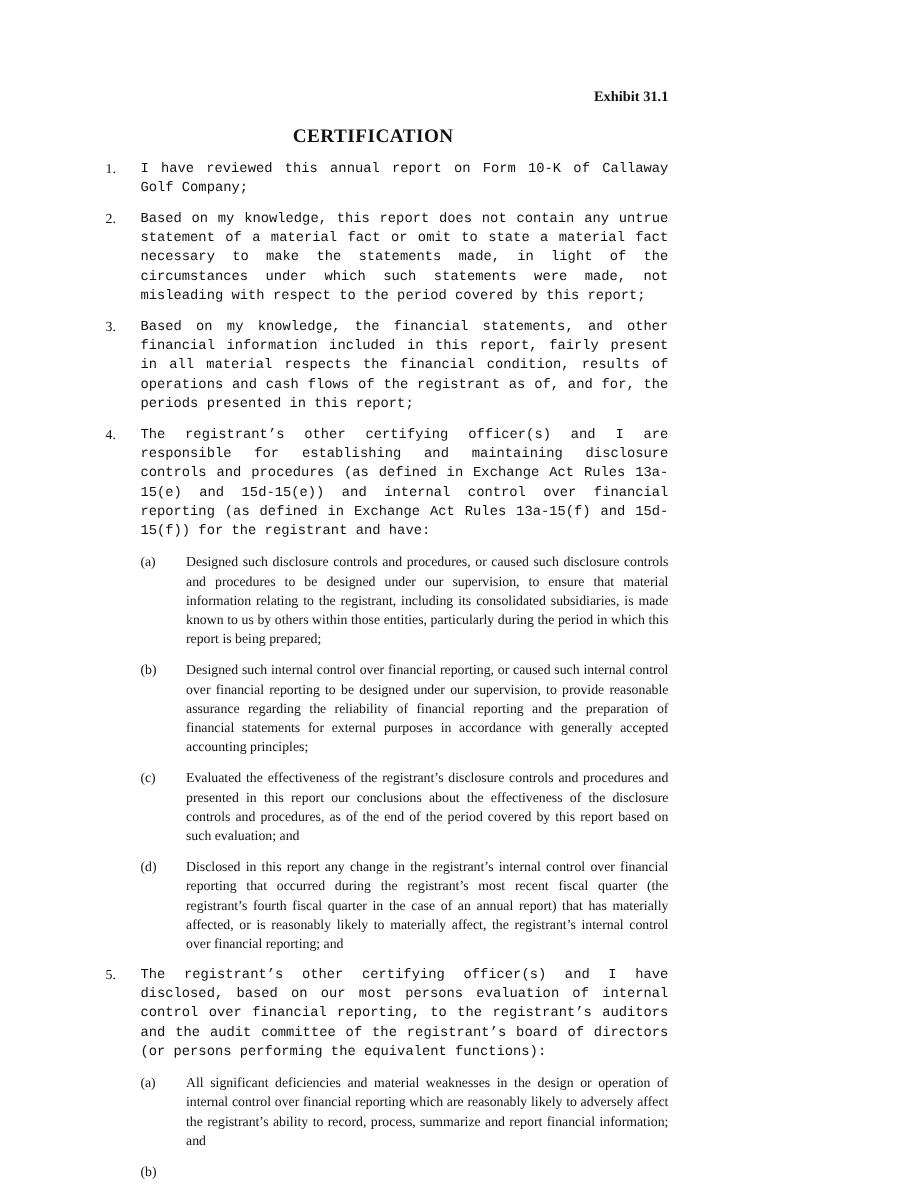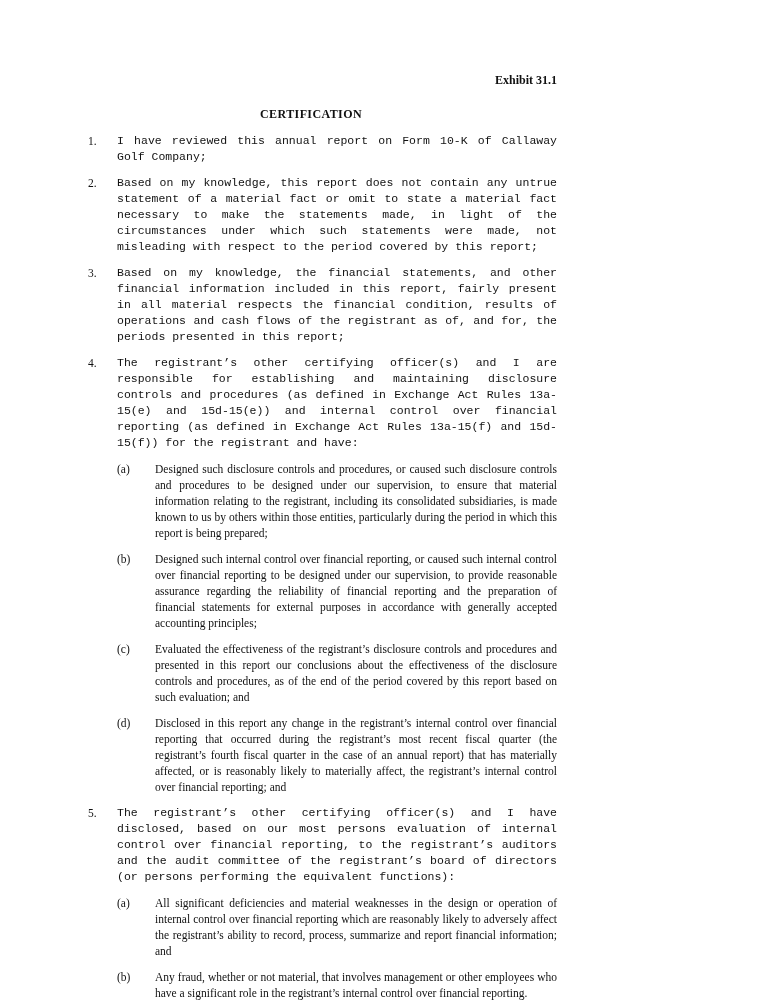--- a/index.html
+++ b/index.html
@@ -7,21 +7,21 @@
     position:relative;
     width:620px;height:1000px;
     background:#ffffff;color:#111;
     font-family:"Liberation Serif", serif;
     font-size:11.5px;line-height:16px;
     box-sizing:border-box;
     padding:72px 63px 0 65px;
     overflow:hidden;
   }
   .exhibit{text-align:right;font-weight:bold;margin:0 0 18px 0;font-size:12px;}
-  .doc-title{text-align:center;font-weight:bold;margin:0 0 11px 0;font-size:12px;letter-spacing:0.4px;}
+  .doc-title{text-align:center;font-weight:bold;margin:0 0 11px 0;font-size:16px;letter-spacing:0.4px;}
   .intro{margin:0 0 7px 0;}
   .item{display:flex;margin:0 0 10px 0;}
   .item > .num{flex:none;width:52px;padding-left:23px;box-sizing:border-box;}
   .item > .text{flex:1;text-align:justify;font-family:Liberation Mono, monospace;}
   .subwrap{margin:0;}
   .subitem{display:flex;margin:0 0 10px 0;padding-left:52px;}
   .subitem > .num{flex:none;width:38px;}
   .subitem > .text{flex:1;text-align:justify;}
   .sig-block{width:243px;margin:40px 0 0 auto;}
   .sig-row{text-align:center;border-bottom:1.6px solid #000;padding-bottom:3px;white-space:nowrap;font-style:italic;}
@@ -85,21 +85,20 @@
     <span class="text">The registrant’s other certifying officer(s) and I have disclosed, based on our most persons evaluation of internal control over financial reporting, to the registrant’s auditors and the audit committee of the registrant’s board of directors (or persons performing the equivalent functions):</span>
   </div>
 
   <div class="subwrap">
     <div class="subitem">
       <span class="num">(a)</span>
       <span class="text">All significant deficiencies and material weaknesses in the design or operation of internal control over financial reporting which are reasonably likely to adversely affect the registrant’s ability to record, process, summarize and report financial information; and</span>
     </div>
     <div class="subitem">
       <span class="num">(b)</span>
-      <span class="text">Any fraud, whether or not material, that involves management or other employees who have a significant role in the registrant’s internal control over financial reporting.</span>
     </div>
   </div>
 
   <div class="sig-block">
     <div class="sig-row">
       <span class="sig-slash">/S/</span><span class="sig-name-caps">Oliver G. Brewer III</span>
     </div>
     <div class="sig-printed">Oliver G. Brewer III</div>
     <div class="sig-role">President and Chief Executive Officer</div>
   </div>

